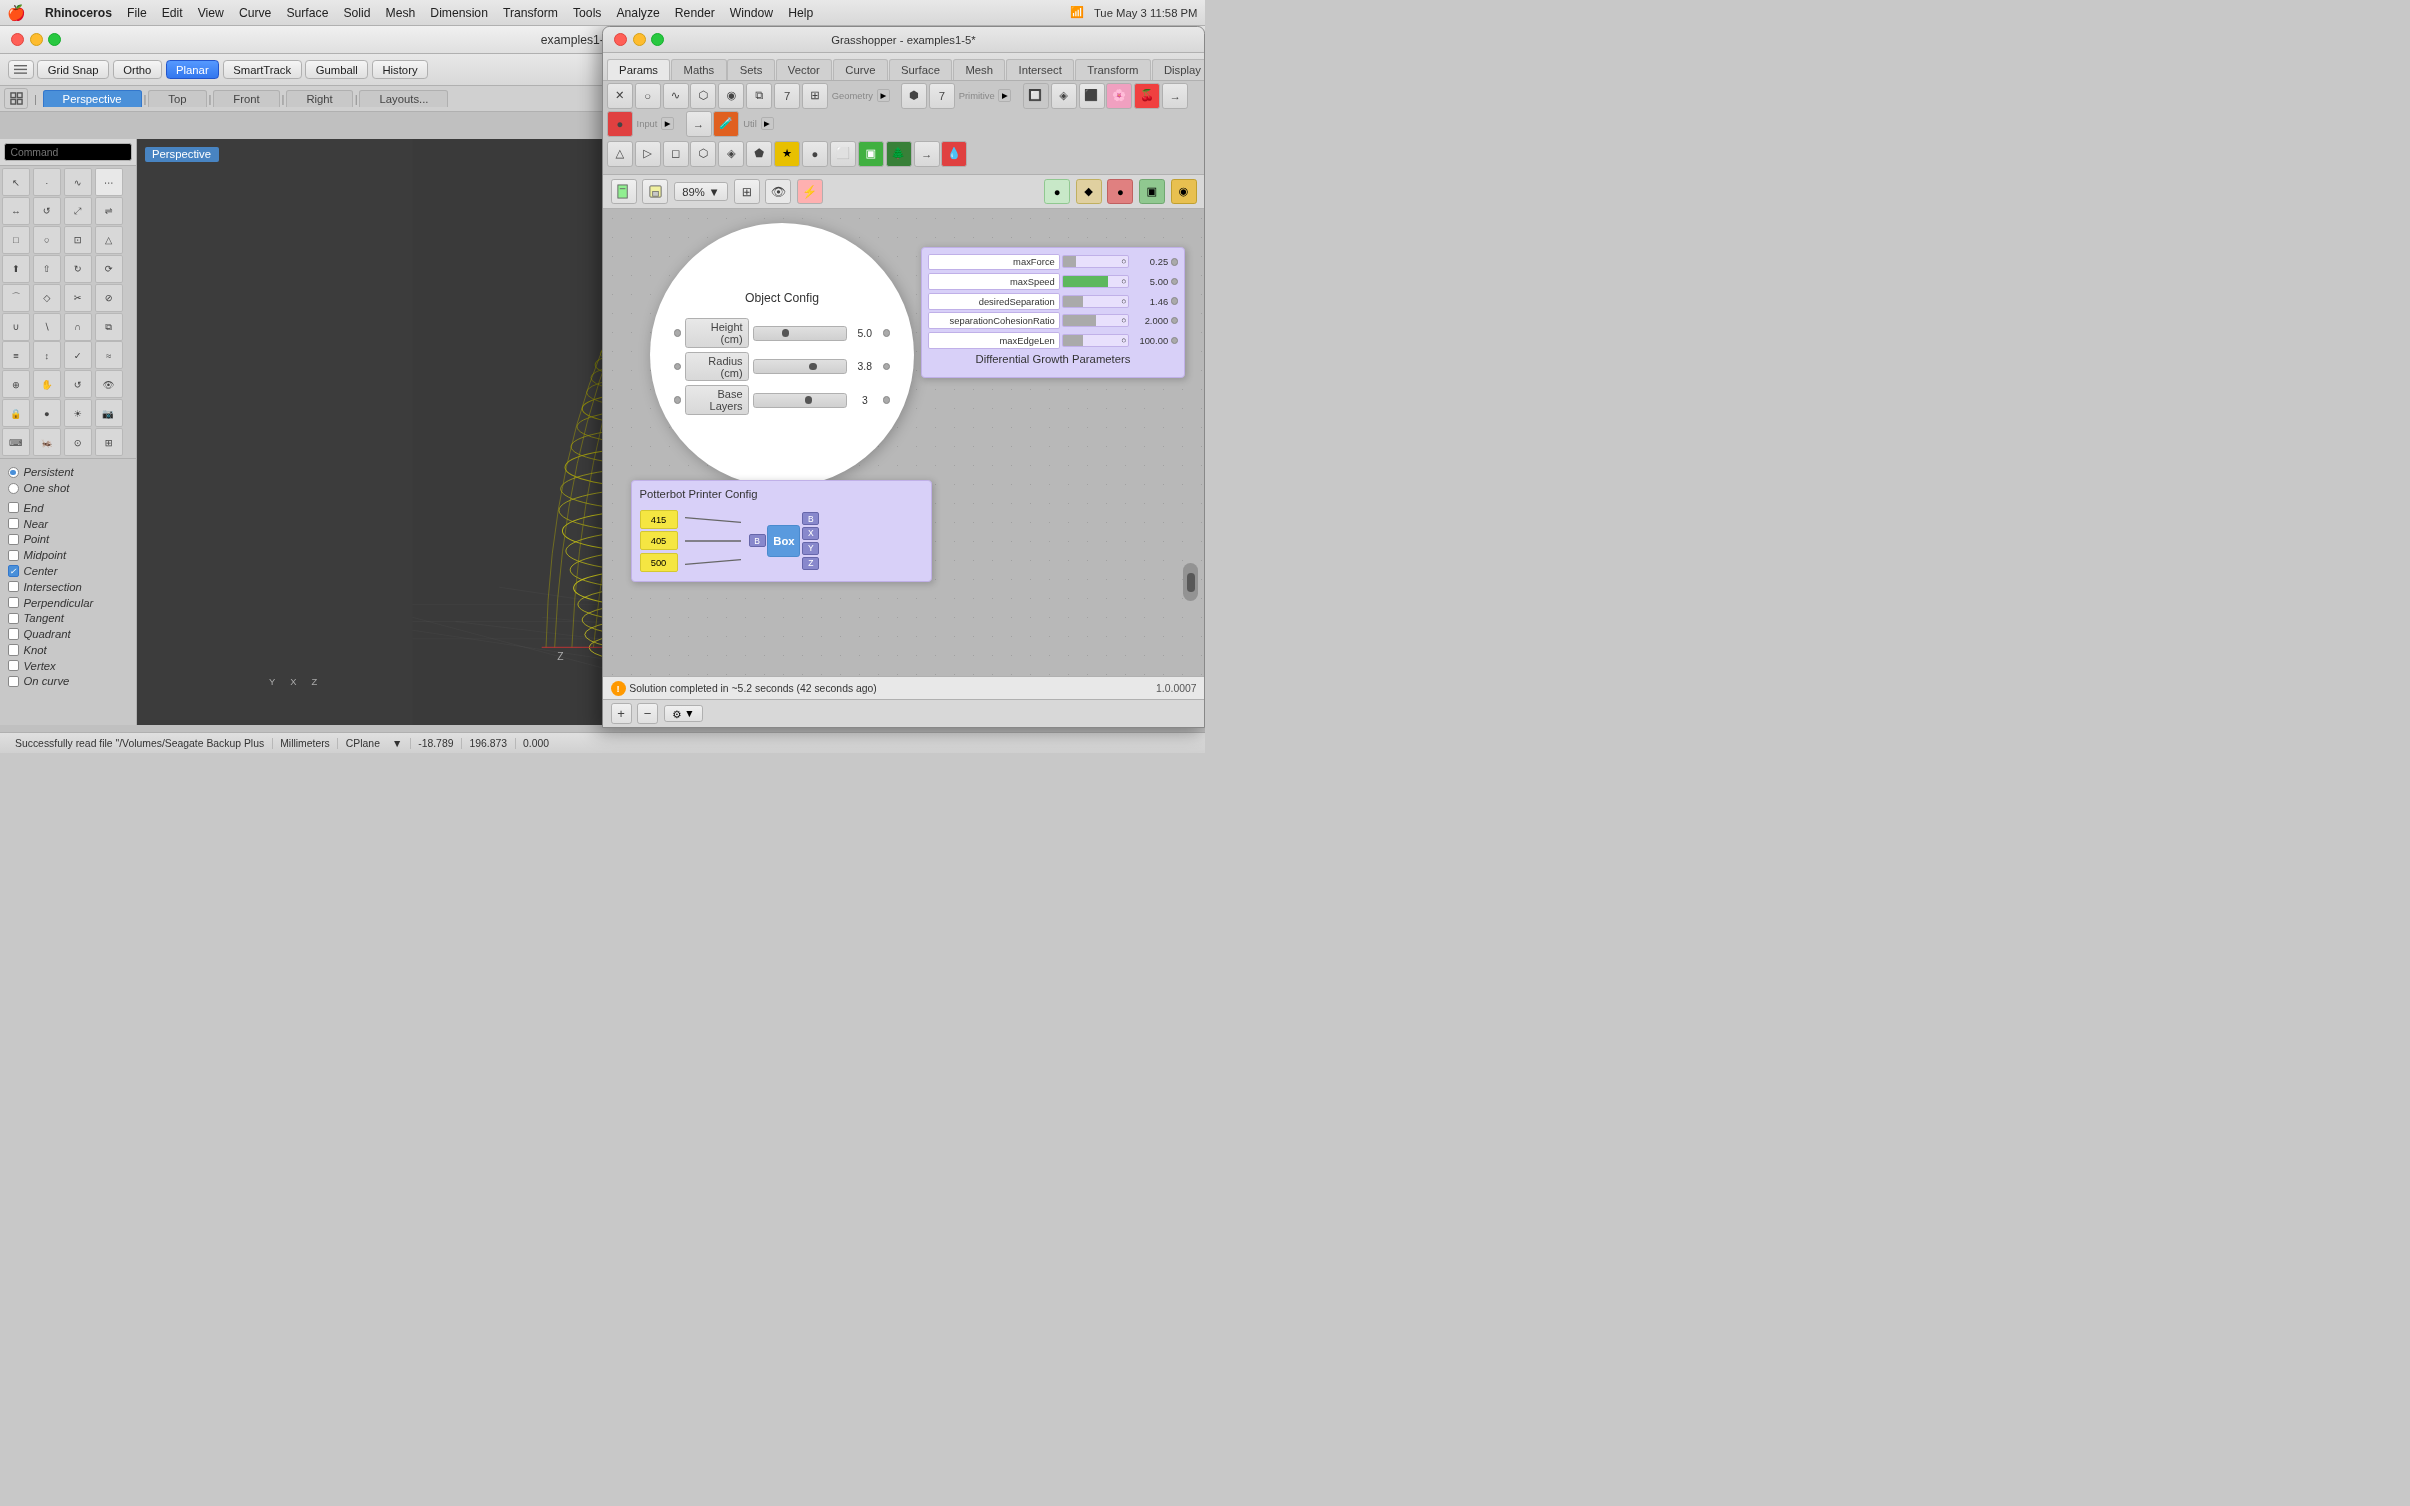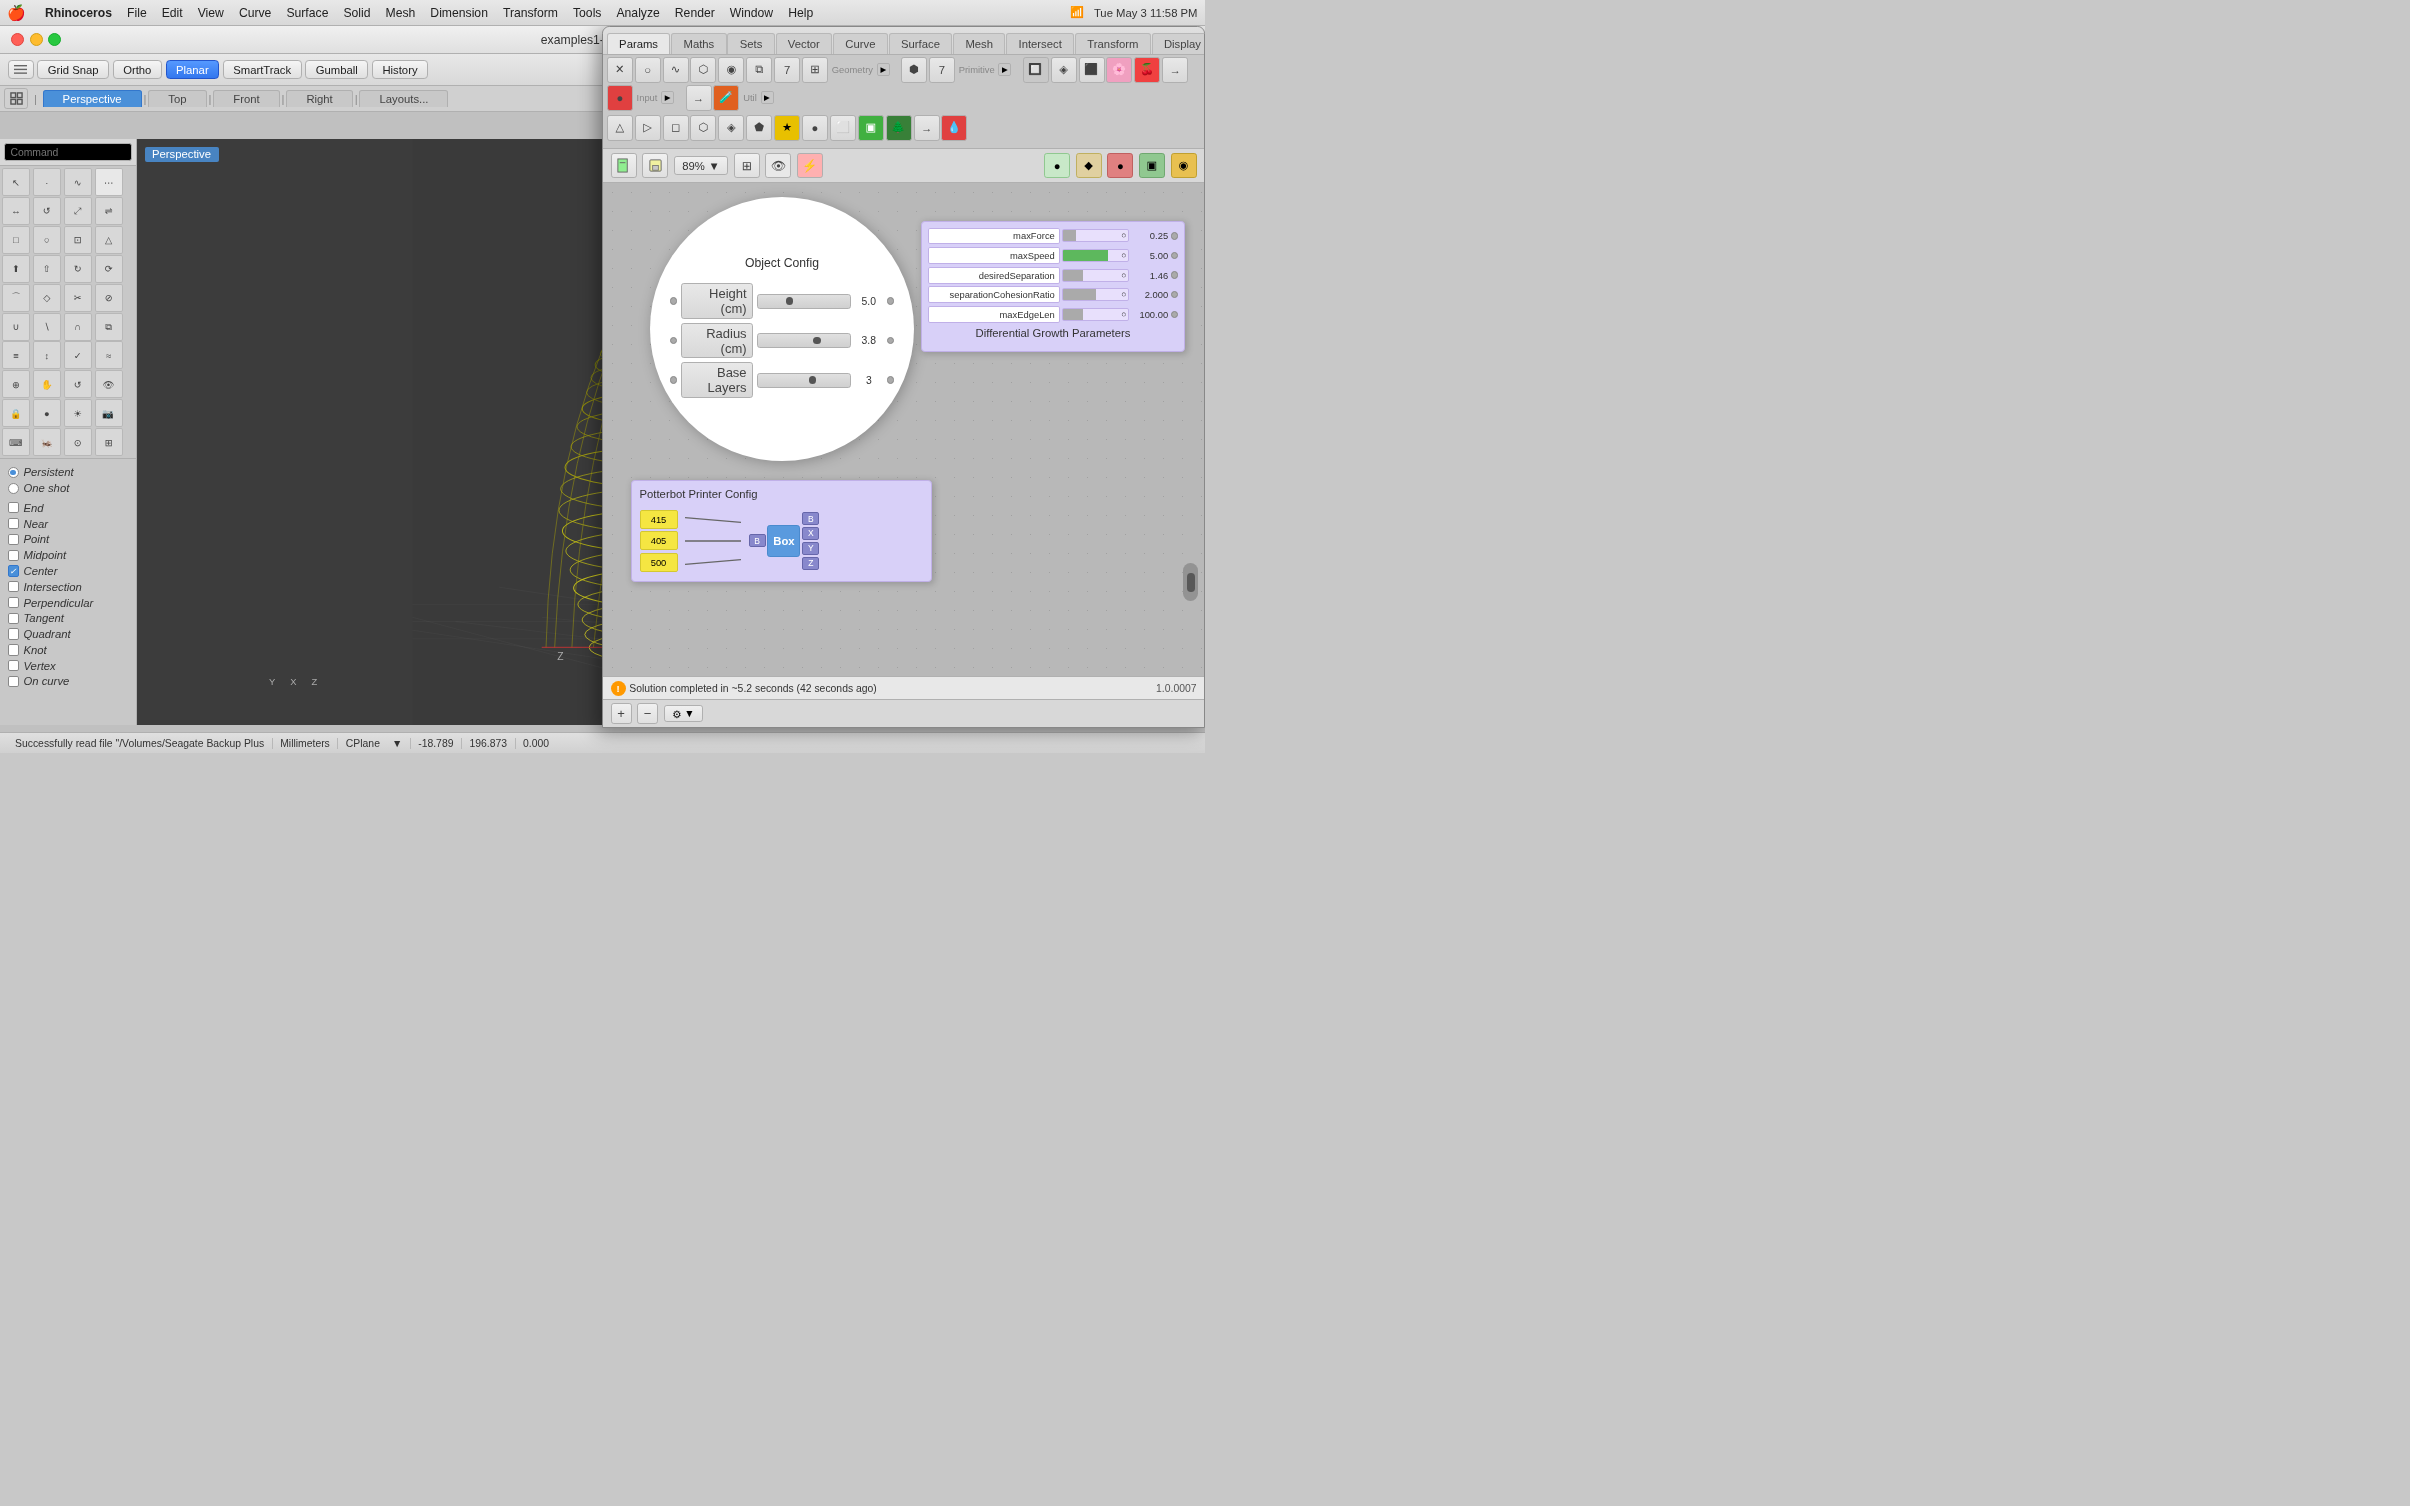--- a/index.html
+++ b/index.html
@@ -382,23 +382,23 @@
       background-size: 19px 19px;
     }
     .gh-param-row {
       display: flex;
       align-items: center;
       gap: 3.8px;
       margin-bottom: 3.8px;
       justify-content: center;
     }
     .gh-param-label {
-      width: 72px;
+      width: 64px;
       text-align: right;
-      font-size: 13px;
+      font-size: 11px;
       color: #444;
       background: linear-gradient(to bottom, #e8e8e8, #d8d8d8);
       border: 0.9px solid #b0b0b0;
       border-radius: 2.8px;
       padding: 1.9px 5.6px;
     }
     .gh-param-slider {
       width: 94px;
       height: 15px;
       background: linear-gradient(to bottom, #e0e0e0, #d0d0d0);
@@ -930,20 +930,28 @@
     <span class="status-item">-18.789</span>
     <span class="status-item">196.873</span>
     <span class="status-item">0.000</span>
   </div>
 
 </div>
 
 <div class="gh-window">
   <div class="gh-window-inner">
 
+    <div class="gh-title-bar">
+      <div class="gh-traffic-lights">
+        <div class="traffic-light tl-red"></div>
+        <div class="traffic-light tl-yellow"></div>
+        <div class="traffic-light tl-green"></div>
+      </div>
+      <span class="gh-title">Grasshopper - examples1-5*</span>
+    </div>
 
     <div class="gh-tabs">
       <div class="gh-tab active">Params</div>
       <div class="gh-tab">Maths</div>
       <div class="gh-tab">Sets</div>
       <div class="gh-tab">Vector</div>
       <div class="gh-tab">Curve</div>
       <div class="gh-tab">Surface</div>
       <div class="gh-tab">Mesh</div>
       <div class="gh-tab">Intersect</div>

